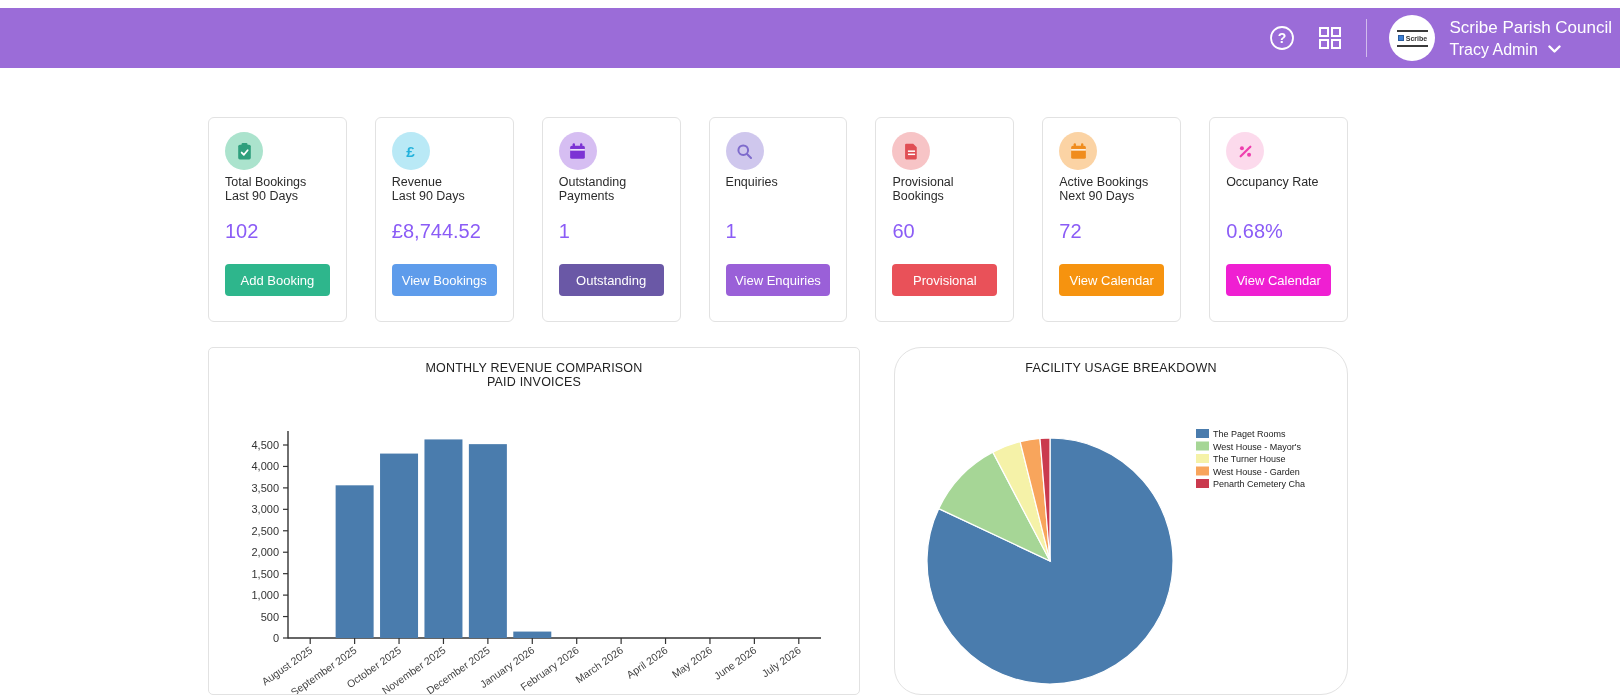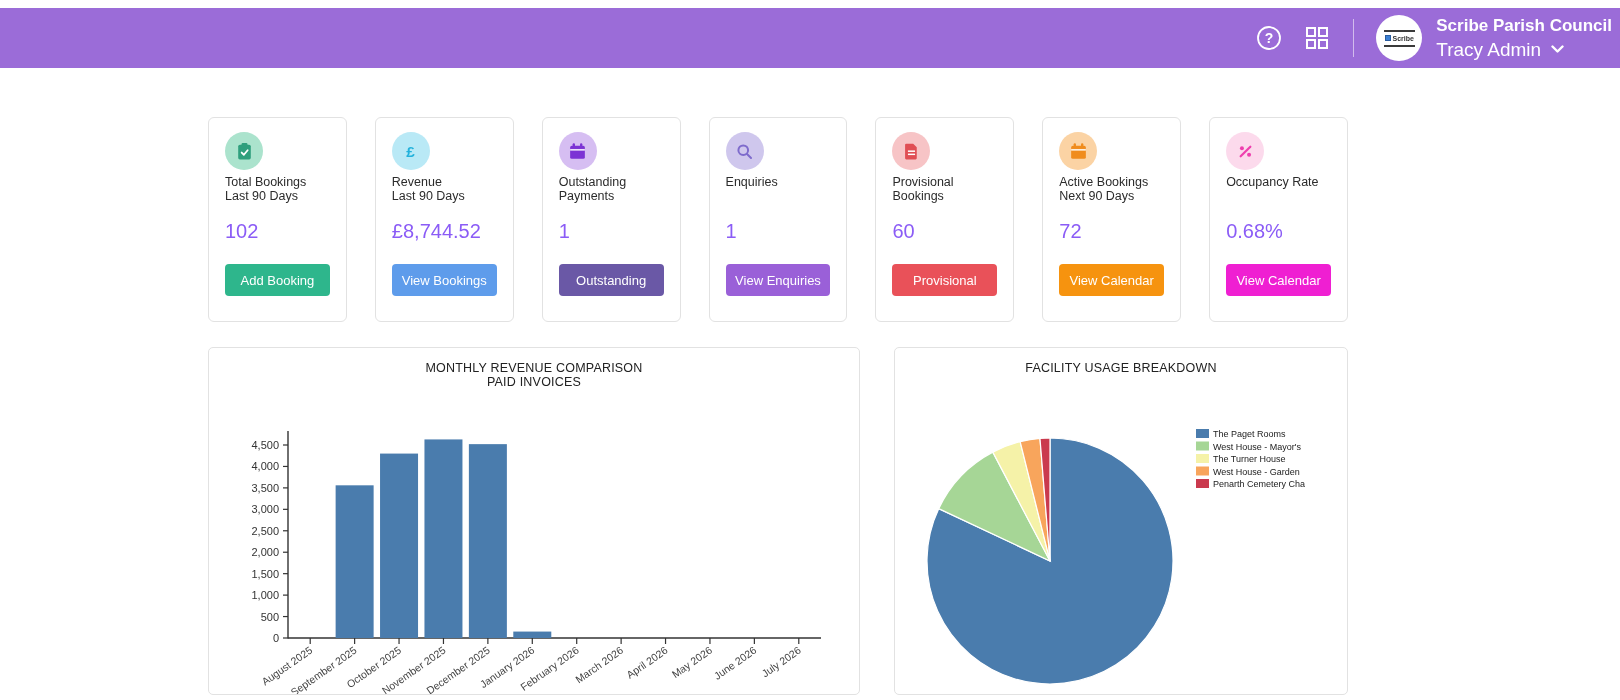--- a/index.html
+++ b/index.html
@@ -9,37 +9,37 @@
     display: flex; align-items: center; justify-content: flex-end; padding-right: 8px; }
   .nav-actions { display: flex; align-items: center; gap: 20px; }
   .nav-icon { width: 28px; height: 28px; display: flex; align-items: center; justify-content: center; cursor: pointer; }
   .nav-divider { width: 1px; height: 38px; background: rgba(255,255,255,.55); margin: 0 2px; }
   .avatar { width: 46px; height: 46px; border-radius: 50%; background: #fff;
     display: flex; align-items: center; justify-content: center; cursor: pointer; overflow: hidden; }
   .avatar-logo { border-top: 2px solid #3a3a3a; border-bottom: 2px solid #3a3a3a; padding: 3px 1px;
     font-size: 7px; font-weight: bold; color: #333; display: flex; align-items: center; gap: 2px; }
   .logo-sq { width: 6px; height: 6px; background: #3b7fd4; display: inline-block; border: 1px solid #2a5c9e; }
   .user-block { color: #fff; cursor: pointer; margin-left: -6px; }
-  .org-name { font-size: 17px; font-weight: bold; line-height: 20px; }
-  .user-row { display: flex; align-items: center; gap: 10px; font-size: 19px; margin-top: 3px; }
+  .org-name { font-size: 17px; font-weight: normal; line-height: 20px; }
+  .user-row { display: flex; align-items: center; gap: 10px; font-size: 16px; margin-top: 3px; }
   .content { width: 1140px; margin-left: 208px; }
   .cards-row { margin-top: 49px; display: grid; grid-template-columns: repeat(7, 1fr); gap: 28px; }
   .stat-card { height: 205px; background: #fff; border: 1px solid #e2e2e2; border-radius: 6px;
     padding: 14px 16px; }
   .icon-circle { width: 38px; height: 38px; border-radius: 50%;
     display: flex; align-items: center; justify-content: center; }
   .stat-label { margin-top: 5px; font-size: 12.5px; line-height: 14px; color: #2b2b2b; height: 28px; }
   .stat-label span { display: block; }
   .stat-value { margin-top: 17px; font-size: 20px; color: #8b5cf6; }
   .stat-btn { margin-top: 21px; width: 100%; height: 32px; border: none; border-radius: 4px;
     color: #fff; font-size: 13px; font-weight: normal; font-family: inherit; cursor: pointer; }
   .charts-row { display: flex; gap: 34px; margin-top: 25px; }
   .chart-card { position: relative; background: #fff; border: 1px solid #e2e2e2; border-radius: 5px; height: 348px; }
   .bar-card { width: 652px; }
-  .pie-card { width: 454px; }
+  .pie-card { width: 454px; border-radius: 27px; }
   .chart-title { position: relative; z-index: 2; text-align: center; font-size: 12.5px;
     color: #222; letter-spacing: .2px; }
   .chart-title.first { margin-top: 13px; }
   .chart-title.second { margin-top: 0; }
   .chart-svg { position: absolute; left: 0; top: 0; }
   svg text { font-family: "Liberation Sans", sans-serif; }
 </style>
 </head>
 <body>
 

